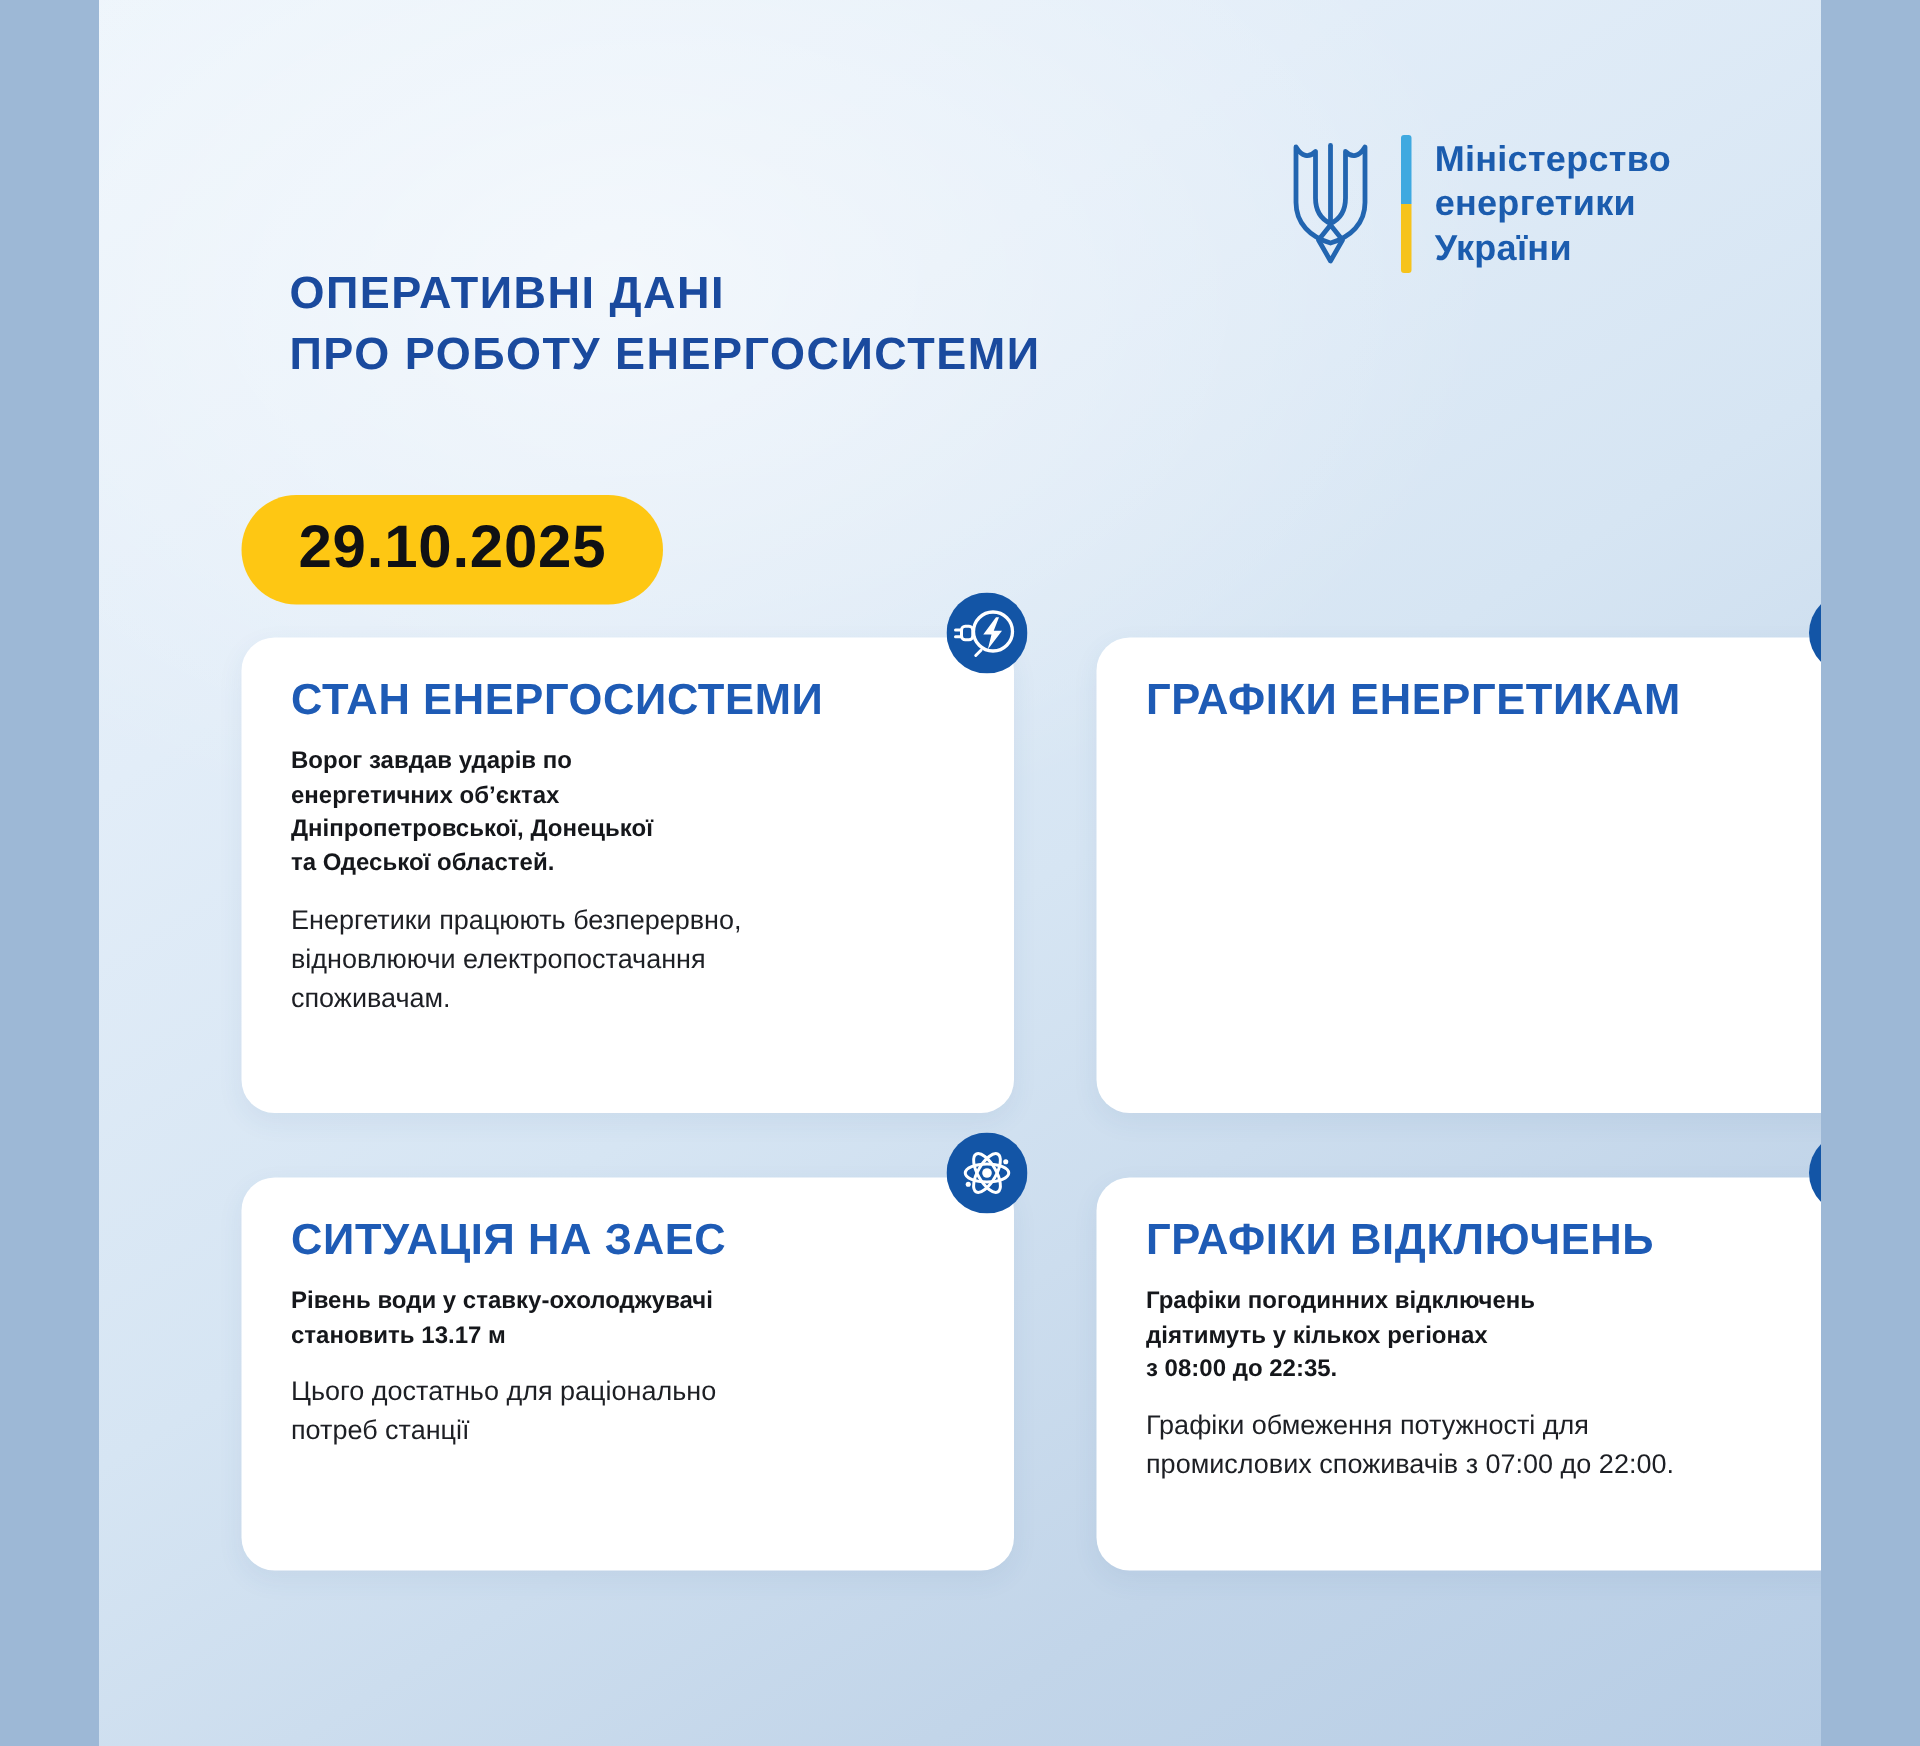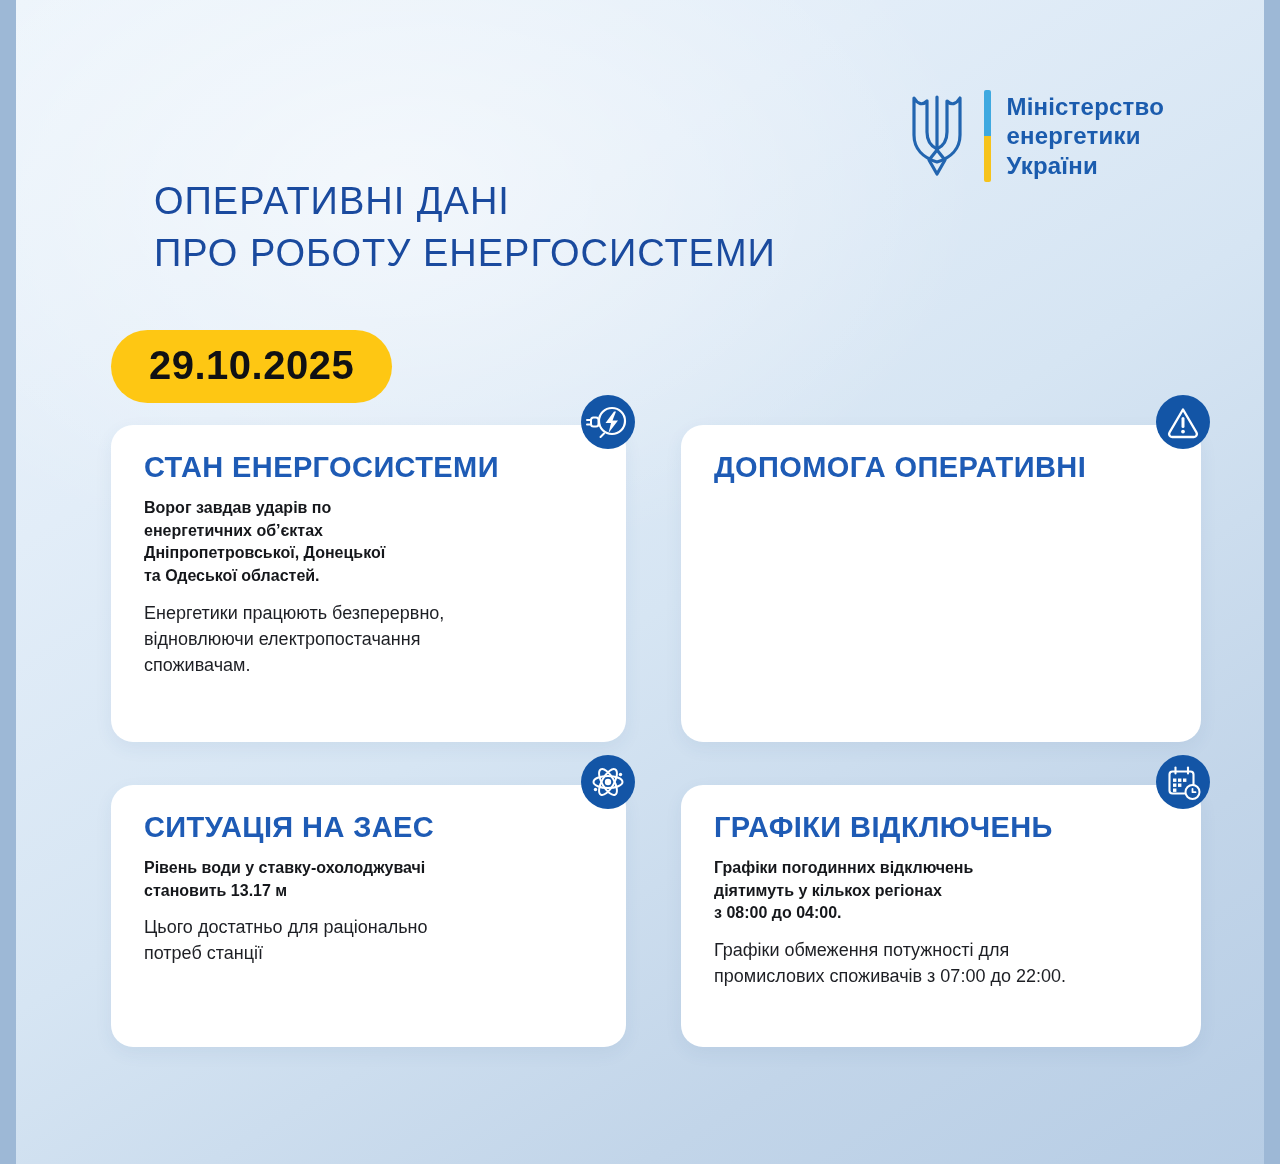--- a/index.html
+++ b/index.html
@@ -1,21 +1,21 @@
 <!DOCTYPE html>
 <html><head>
 <meta charset="utf-8">
 <style>
   * { margin: 0; padding: 0; box-sizing: border-box; }
   html, body { background: #9db8d6; }
   body { font-family: "Liberation Sans", "DejaVu Sans", sans-serif; }
 
   .poster {
     position: relative;
-    width: 1248px;
+    width: 1148px;
     height: 1164px;
     margin: 0 auto;
     overflow: hidden;
     background:
       radial-gradient(ellipse 950px 620px at 30% 16%, rgba(255,255,255,0.55), rgba(255,255,255,0) 62%),
       linear-gradient(148deg, #ecf4fb 0%, #e2edf8 28%, #d6e5f3 52%, #c2d5e9 80%, #b7cde5 100%);
   }
 
   .prelines { white-space: pre-line; }
 
@@ -37,25 +37,25 @@
     color: #1b5cae;
     font-size: 24px;
     font-weight: bold;
     line-height: 1.23;
     letter-spacing: 0.2px;
   }
 
   
   .main-title {
     position: absolute;
-    left: 138px;
+    left: 127px;
     top: 176px;
     color: #1a4a9e;
-    font-size: 38px;
-    font-weight: normal;
+    font-size: 30px;
+    font-weight: bold;
     line-height: 1.36;
     letter-spacing: 1px;
   }
 
   .date-pill {
     position: absolute;
     left: 95px;
     top: 330px;
     background: #fec713;
     border-radius: 44px;
@@ -163,21 +163,21 @@
 
     <div class="card">
       <div class="badge-icon">
         <svg viewBox="0 0 54 54" xmlns="http://www.w3.org/2000/svg">
           <circle cx="27" cy="27" r="27" fill="#1355a6"></circle>
           <path d="M27 14.5 L40.5 37.5 a3 3 0 0 1 -2.6 4.5 H16.1 a3 3 0 0 1 -2.6 -4.5 Z" fill="none" stroke="#ffffff" stroke-width="2.4" stroke-linejoin="round"></path>
           <line x1="27" y1="23.5" x2="27" y2="31.5" stroke="#ffffff" stroke-width="3" stroke-linecap="round"></line>
           <circle cx="27" cy="36.6" r="1.9" fill="#ffffff"></circle>
         </svg>
       </div>
-      <h2 class="card-title">ДОПОМОГА ОПЕРАТИВНІ</h2>
+      <h2 class="card-title">ГРАФІКИ ЕНЕРГЕТИКАМ</h2>
     </div>
 
     <div class="card">
       <div class="badge-icon">
         <svg viewBox="0 0 54 54" xmlns="http://www.w3.org/2000/svg">
           <circle cx="27" cy="27" r="27" fill="#1355a6"></circle>
           <g stroke="#ffffff" stroke-width="2" fill="none">
             <ellipse cx="27" cy="27" rx="14.5" ry="6"></ellipse>
             <ellipse cx="27" cy="27" rx="14.5" ry="6" transform="rotate(60 27 27)"></ellipse>
             <ellipse cx="27" cy="27" rx="14.5" ry="6" transform="rotate(120 27 27)"></ellipse>
@@ -211,19 +211,19 @@
             <rect x="22" y="28.5" width="3.4" height="3.4"></rect>
             <rect x="17" y="33.5" width="3.4" height="3.4"></rect>
           </g>
           <circle cx="36.5" cy="37" r="7" fill="#1355a6" stroke="#ffffff" stroke-width="2"></circle>
           <path d="M36.5 33.8 v3.4 h3" fill="none" stroke="#ffffff" stroke-width="1.8" stroke-linecap="round" stroke-linejoin="round"></path>
         </svg>
       </div>
       <h2 class="card-title">ГРАФІКИ ВІДКЛЮЧЕНЬ</h2>
       <p class="card-lead prelines">Графіки погодинних відключень
 діятимуть у кількох регіонах
-з 08:00 до 04:00.</p>
+з 08:00 до 22:35.</p>
       <p class="card-note prelines">Графіки обмеження потужності для
 промислових споживачів з 07:00 до 22:00.</p>
     </div>
 
   </div>
 </div>
 
 </body></html>

